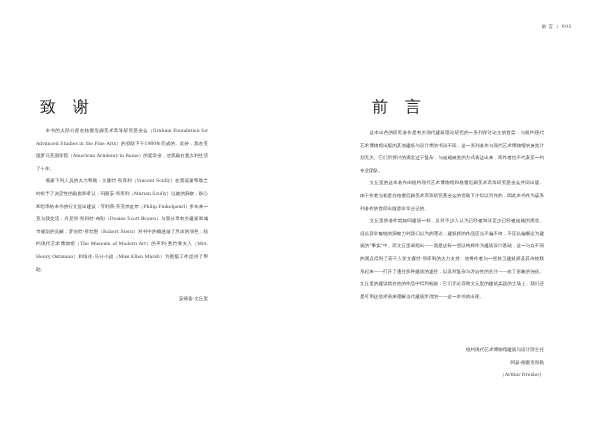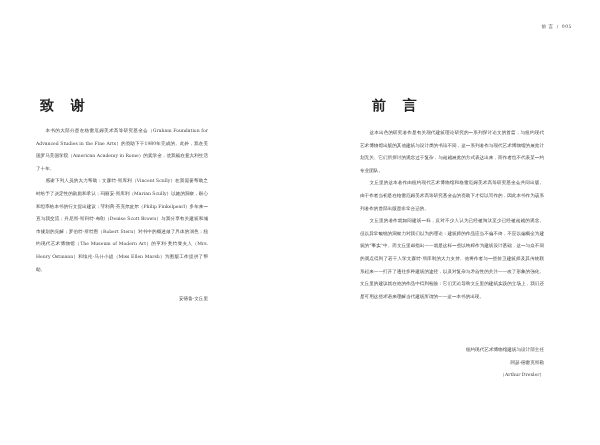--- a/index.html
+++ b/index.html
@@ -7,21 +7,21 @@
     width: 600px; height: 445px; background: #ffffff; position: relative; overflow: hidden;
     font-family: "DejaVu Serif", "Liberation Serif", serif; color: #2a2a2a;
   }
   .spread { position: absolute; inset: 0; display: flex; }
   .page { position: relative; width: 300px; height: 445px; }
   .running-header {
     position: absolute; top: 24px; right: 28px; font-size: 4.6px; color: #444; letter-spacing: 0.5px;
   }
   .running-header .sep { margin: 0 3px; }
   .heading {
-    position: absolute; font-size: 14px; font-weight: bold; letter-spacing: 6px; color: #222;
+    position: absolute; font-size: 16px; font-weight: normal; letter-spacing: 6px; color: #222;
   }
   .body-text {
     position: absolute; font-size: 4.6px; line-height: 12.6px; color: #3a3a3a; text-align: justify;
   }
   .body-text p { margin: 0; text-indent: 9.5px; }
   .signature {
     position: absolute; font-size: 4.6px; line-height: 12.6px; color: #3a3a3a; text-align: right;
   }
   .signature div { white-space: nowrap; }
 </style>

